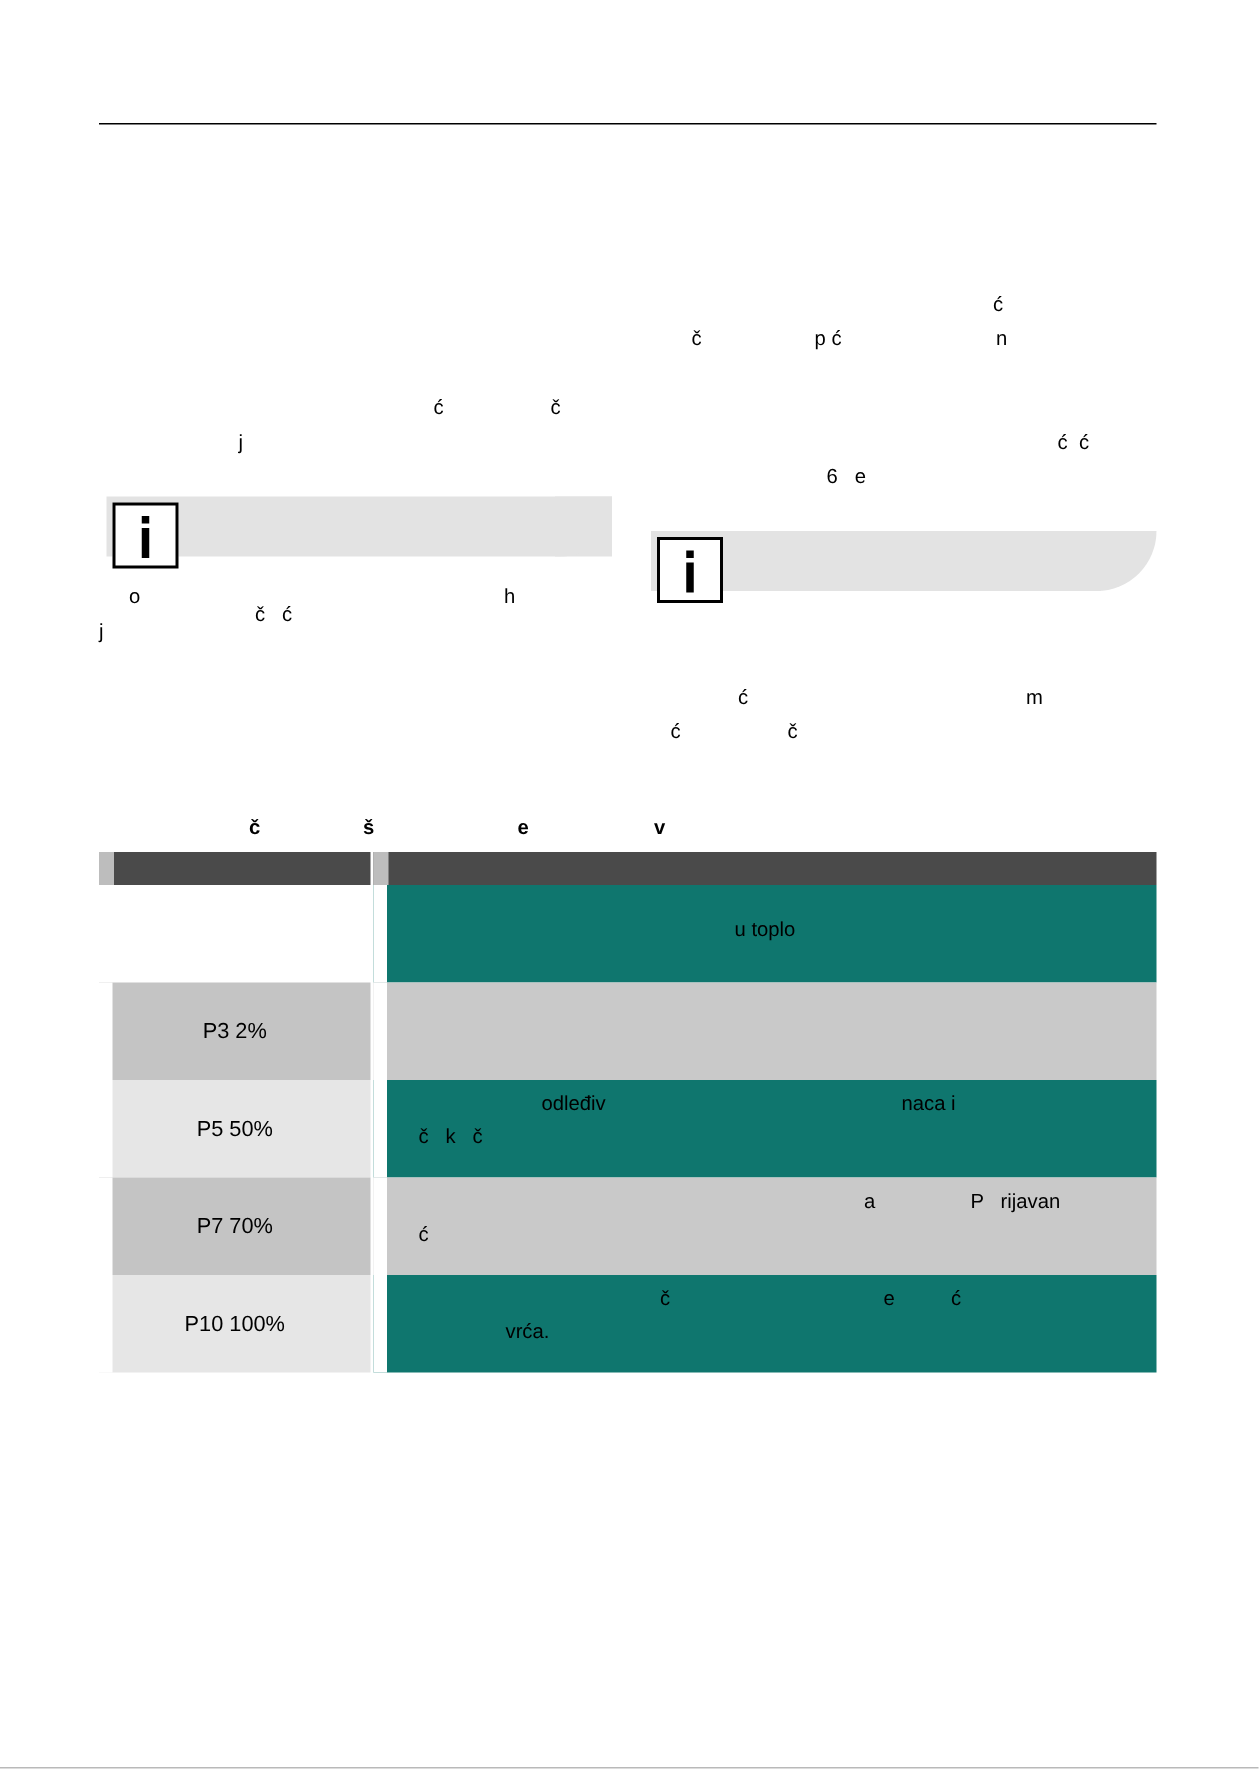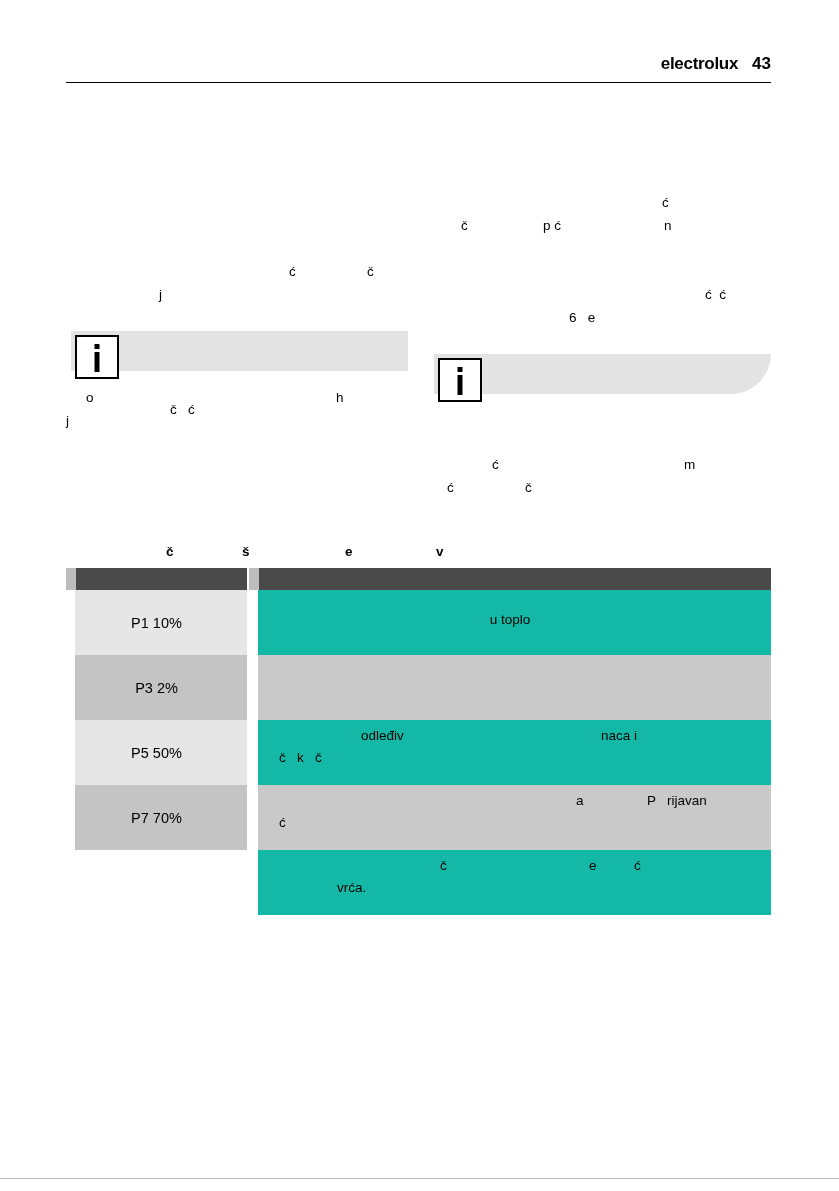--- a/index.html
+++ b/index.html
@@ -148,21 +148,21 @@
   .row-head .cell-r { background: #4a4a4a; }
   .row-head .cell-l::before,
   .row-head .cell-r::before {
     content: "";
     position: absolute;
     left: 0; top: 0;
     width: 10px; height: 100%;
     background: #bdbdbd;
   }
   .row-light .cell-l { background: #e6e6e6; }
-  .row-light .cell-r { background: #14b8a6; }
+  .row-light .cell-r { background: #0f766e; }
   .row-dark .cell-l { background: #c4c4c4; }
   .row-dark .cell-r { background: #c9c9c9; }
   .row-light .cell-l::before,
   .row-dark .cell-l::before,
   .row-light .cell-r::before,
   .row-dark .cell-r::before {
     content: "";
     position: absolute;
     left: 0; top: 0;
     width: 9px; height: 100%;
@@ -199,36 +199,33 @@
     width: 839px;
     height: 1px;
     background: #b9b9b9;
   }
 </style>
 </head>
 <body>
 
 <div class="page">
 
-  <div class="header">
-    <span class="brand">electrolux</span><span class="pageno">43</span>
-  </div>
   <div class="header-rule"></div>
 
 
   <div id="frags">
       <div class="frag" style="left: 662px; top: 195px;">ć</div>
       <div class="frag" style="left: 461px; top: 218px;">č</div>
       <div class="frag" style="left: 543px; top: 218px;">p ć</div>
       <div class="frag" style="left: 664px; top: 218px;">n</div>
       <div class="frag" style="left: 289px; top: 264px;">ć</div>
       <div class="frag" style="left: 367px; top: 264px;">č</div>
       <div class="frag" style="left: 159px; top: 287px;">j</div>
       <div class="frag" style="left: 705px; top: 287px;">ć  ć</div>
-      <div class="frag" style="left: 569px; top: 310px; text-align: right;">6   e</div>
+      <div class="frag" style="left: 551px; top: 310px; text-align: right;">6   e</div>
       <div class="frag" style="left: 86px; top: 390px;">o</div>
       <div class="frag" style="left: 170px; top: 402px;">č   ć</div>
       <div class="frag" style="left: 336px; top: 390px;">h</div>
       <div class="frag" style="left: 66px; top: 413px;">j</div>
       <div class="frag" style="left: 492px; top: 457px;">ć</div>
       <div class="frag" style="left: 684px; top: 457px;">m</div>
       <div class="frag" style="left: 447px; top: 480px;">ć</div>
       <div class="frag" style="left: 525px; top: 480px;">č</div>
     </div>
 
@@ -257,23 +254,20 @@
         <span style="left: 176px;">š</span>
         <span style="left: 279px;">e</span>
         <span style="left: 370px;">v</span>
       </div>
     <div id="tbl-rows">
         <div class="trow row-head" style="height: 22px;">
           <div class="cell-l"></div>
           <div class="cell-r"></div>
         </div>
         <div class="trow row-light" style="height: 65px;">
-          <div class="cell-l">
-            <div class="pwr">P1 10%</div>
-          </div>
           <div class="cell-r">
             <div class="desc-c" style="top: 22px;">u toplo</div>
           </div>
         </div>
         <div class="trow row-dark" style="height: 65px;">
           <div class="cell-l">
             <div class="pwr">P3 2%</div>
           </div>
           <div class="cell-r"></div>
         </div>
@@ -292,20 +286,23 @@
             <div class="pwr">P7 70%</div>
           </div>
           <div class="cell-r">
             <div class="desc" style="left: 327px; top: 8px;">a</div>
             <div class="desc" style="left: 398px; top: 8px;">P</div>
             <div class="desc" style="left: 418px; top: 8px;">rijavan</div>
             <div class="desc" style="left: 30px; top: 30px;">ć</div>
           </div>
         </div>
         <div class="trow row-light" style="height: 65px;">
+          <div class="cell-l">
+            <div class="pwr">P10 100%</div>
+          </div>
           <div class="cell-r">
             <div class="desc" style="left: 191px; top: 8px;">č</div>
             <div class="desc" style="left: 340px; top: 8px;">e</div>
             <div class="desc" style="left: 385px; top: 8px;">ć</div>
             <div class="desc" style="left: 88px; top: 30px;">vrća.</div>
           </div>
         </div>
       </div>
   </div>
 

